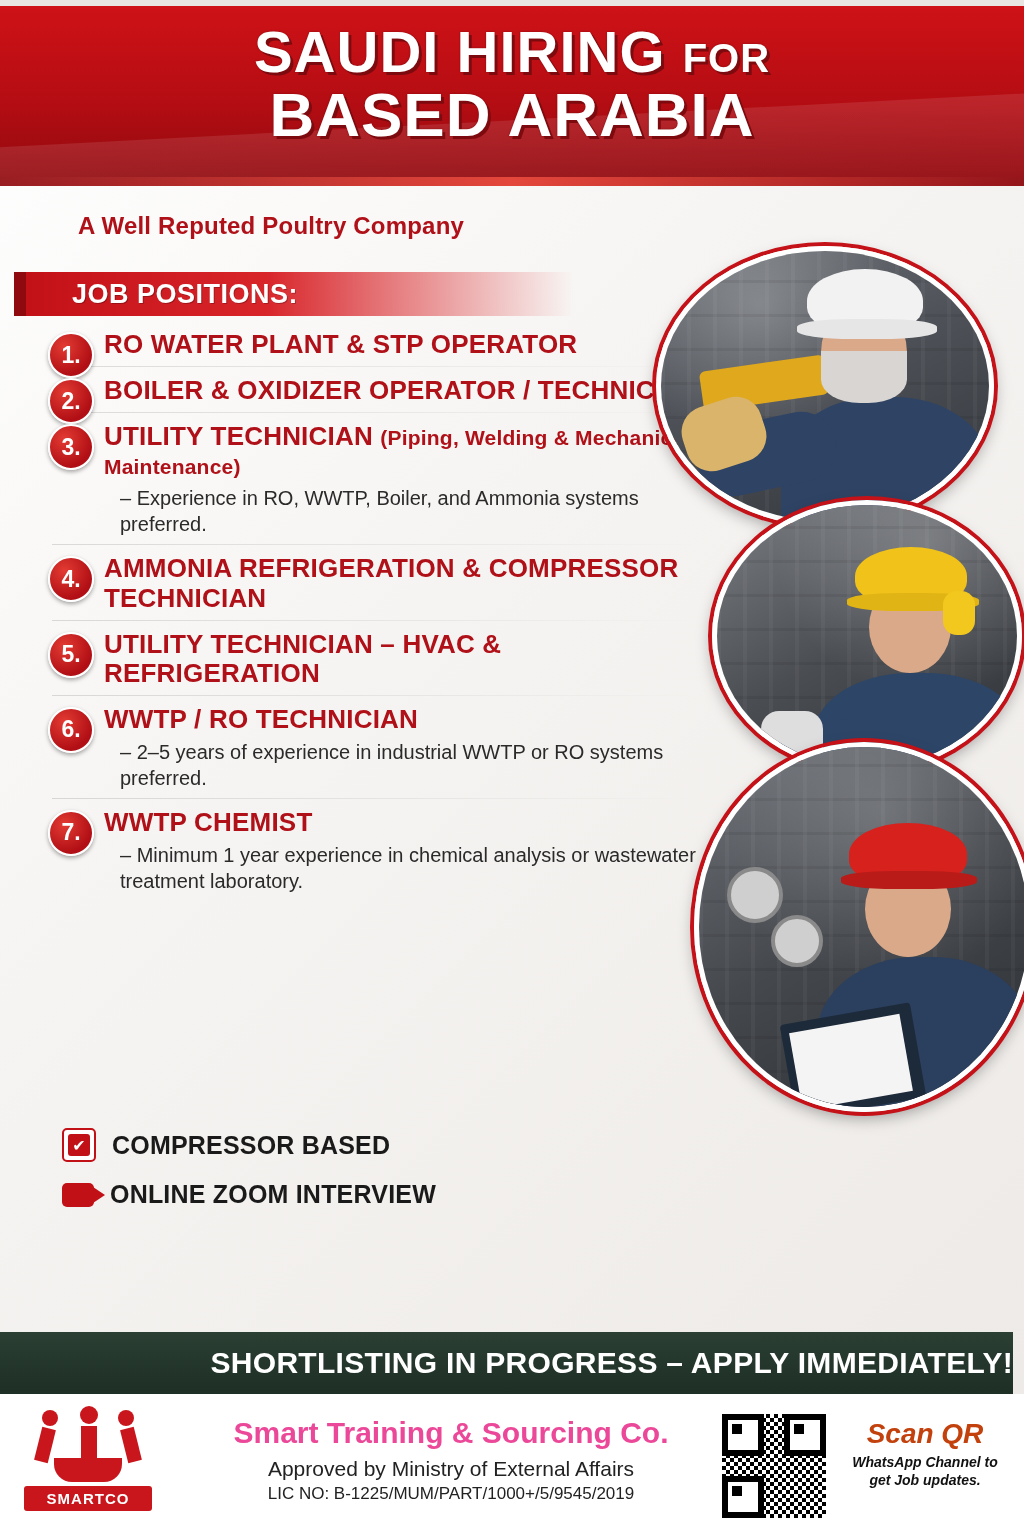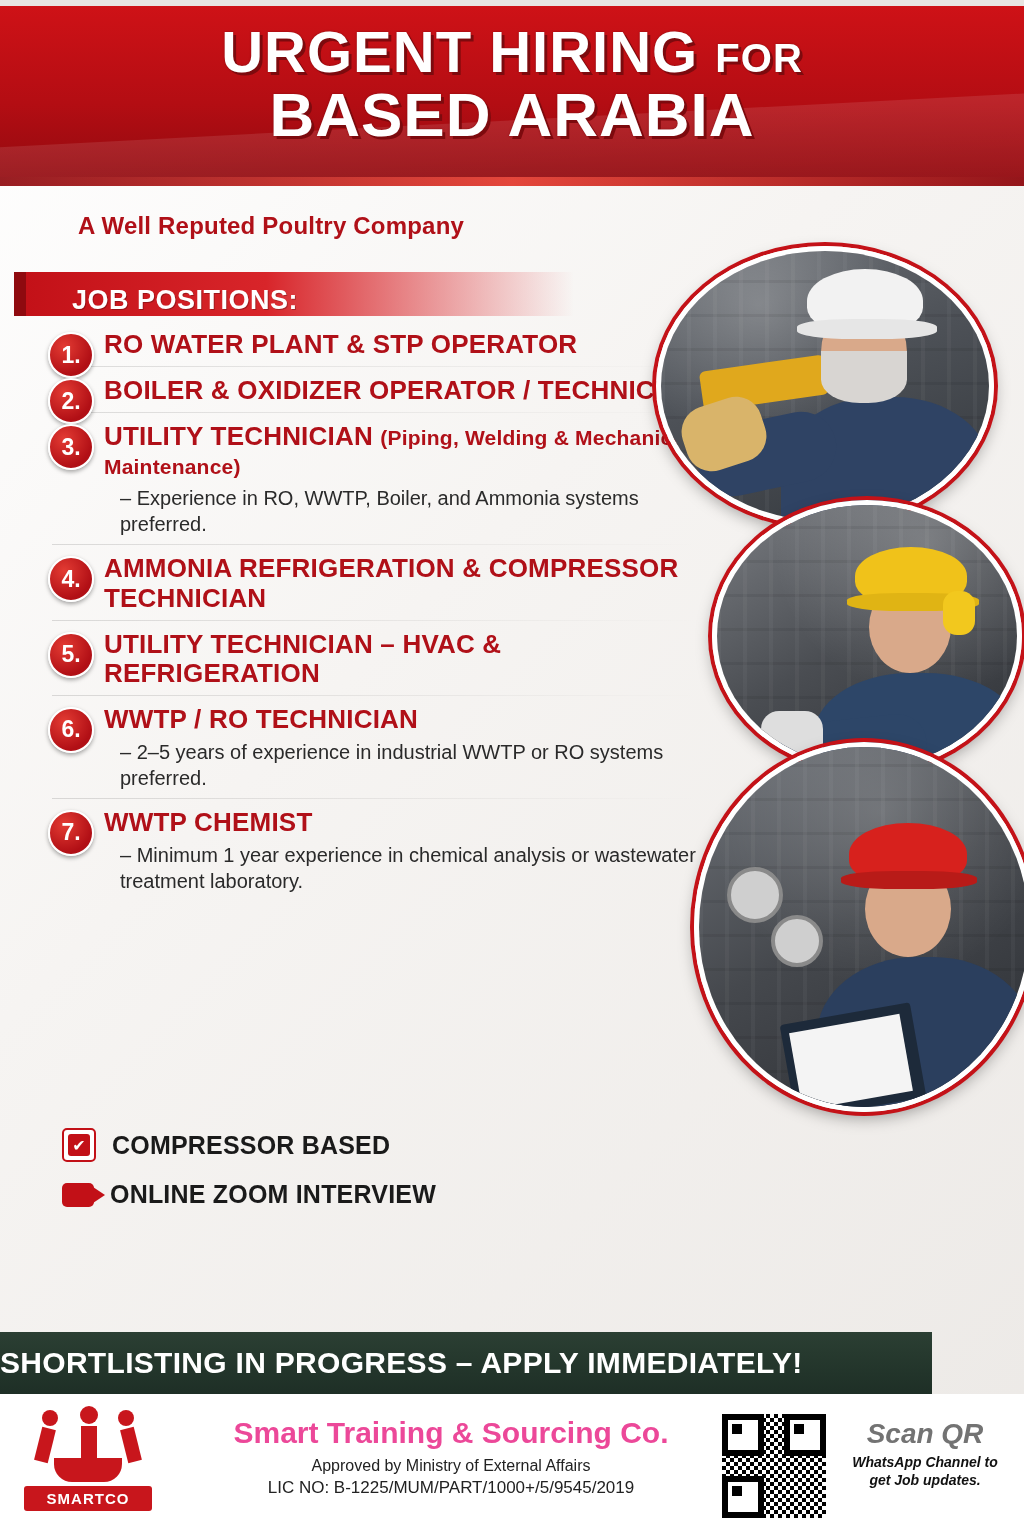--- a/index.html
+++ b/index.html
@@ -48,21 +48,21 @@
   
   .company{
     position:absolute;left:78px;top:212px;
     font-size:24px;font-weight:bold;color:#b01018;letter-spacing:.2px;
   }
 
   
   .jobbar{
     position:absolute;left:14px;top:272px;width:560px;height:44px;
     background:linear-gradient(90deg,#c21017 0%,#d8252a 45%,rgba(216,37,42,0) 100%);
-    display:flex;align-items:flex-end;
+    display:flex;align-items:center;
   }
   .jobbar .tab{width:12px;height:44px;background:#8f0a0f;}
   .jobbar-txt{
     color:#fff;font-size:27px;font-weight:bold;letter-spacing:.5px;padding-left:46px;
     text-shadow:1px 1px 0 rgba(0,0,0,.25);
   }
 
   
   .list{position:absolute;left:42px;top:330px;width:660px;}
   .item{position:relative;padding:0 0 0 62px;margin-bottom:2px;}
@@ -172,23 +172,23 @@
     box-shadow:0 3px 6px rgba(0,0,0,.3);
   }
   .mail-ico{
     width:34px;height:23px;background:#fff;border-radius:3px;position:relative;display:inline-block;
   }
   .mail-ico:after{content:"";position:absolute;left:3px;top:3px;width:0;height:0;
     border-left:14px solid transparent;border-right:14px solid transparent;border-top:12px solid #c8161c;}
 
   
   .shortbar{
-    position:absolute;left:0;top:1332px;width:932px;height:62px;
+    position:absolute;left:0;top:1332px;width:1013px;height:62px;
     background:linear-gradient(180deg,#2b3f33 0%,#1e2f26 100%);
-    display:flex;align-items:center;justify-content:flex-start;
+    display:flex;align-items:center;justify-content:flex-end;
   }
   .shortbar span{color:#fff;font-size:30px;font-weight:bold;letter-spacing:.3px;}
 
   
   .footer{
     position:absolute;left:0;top:1394px;width:1024px;height:142px;background:#ffffff;
   }
   .logo{position:absolute;left:24px;top:12px;width:128px;height:118px;text-align:center;}
   .logo-fig{position:relative;height:78px;}
   .lf{position:absolute;border-radius:50%;background:#c8161c;}
@@ -199,48 +199,48 @@
   .lbar.l{left:14px;top:22px;width:14px;height:34px;transform:rotate(14deg);}
   .lbar.m{left:57px;top:20px;width:16px;height:42px;}
   .lbar.r{left:100px;top:22px;width:14px;height:34px;transform:rotate(-14deg);}
   .lcup{position:absolute;left:30px;top:52px;width:68px;height:24px;background:#c8161c;border-radius:0 0 18px 18px;}
   .logo-name{
     margin-top:2px;background:#c8161c;color:#fff;font-size:15px;font-weight:bold;
     letter-spacing:1px;padding:4px 0;border-radius:3px;
   }
   .f-text{position:absolute;left:176px;top:22px;width:550px;text-align:center;}
   .f-co{font-size:30px;font-weight:bold;color:#ec4899;}
-  .f-app{font-size:16px;color:#222;margin-top:7px;}
+  .f-app{font-size:21px;color:#222;margin-top:7px;}
   .f-lic{font-size:17px;color:#222;margin-top:3px;}
   .qr{position:absolute;left:722px;top:20px;width:104px;height:104px;background:#fff;}
   .qr-grid{width:104px;height:104px;
     background-image:
       repeating-linear-gradient(90deg,#000 0 4px,#fff 4px 8px),
       repeating-linear-gradient(0deg,#000 0 4px,#fff 4px 8px);
     background-blend-mode:difference;
   }
   .qr-eye{position:absolute;width:30px;height:30px;border:6px solid #000;background:#fff;}
   .qr-eye.tl{left:0;top:0;}
   .qr-eye.tr{right:0;top:0;}
   .qr-eye.bl{left:0;bottom:0;}
   .qr-eye i{display:block;width:10px;height:10px;background:#000;margin:4px;}
   .scan{position:absolute;left:840px;top:24px;width:170px;text-align:center;}
-  .scan-t{font-size:28px;font-weight:bold;font-style:italic;color:#737373;}
+  .scan-t{font-size:28px;font-weight:bold;font-style:italic;color:#c2410c;}
   .scan-s{font-size:14px;font-weight:bold;font-style:italic;color:#111;margin-top:4px;line-height:1.25;}
 </style>
 </head>
 <body>
 
 <div class="poster">
 
   <div class="header">
     <div class="hdr-topline"></div>
     <div class="hdr-inner">
       <div class="hdr-line1">
-        <span>URGENT HIRING</span>
+        <span>SAUDI HIRING</span>
         <span class="for">FOR</span>
       </div>
       <div class="hdr-line2">BASED ARABIA</div>
     </div>
     <div class="hdr-stripe"></div>
   </div>
 
   <div class="company">A Well Reputed Poultry Company</div>
 
   <div class="jobbar">

